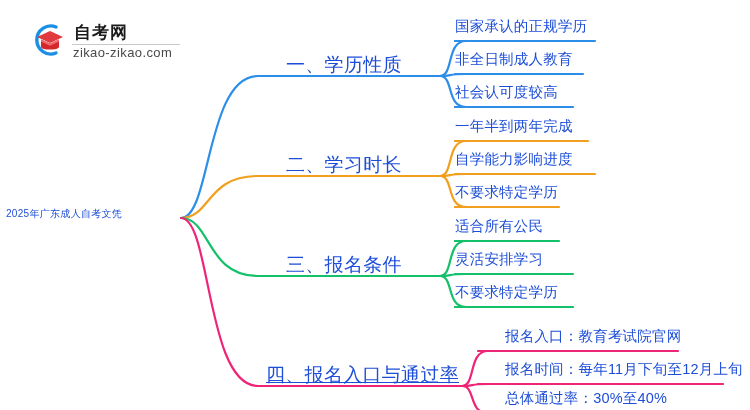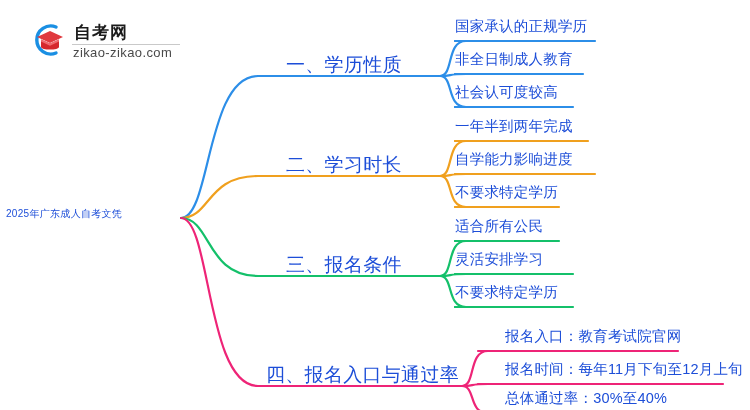--- a/index.html
+++ b/index.html
@@ -78,20 +78,20 @@
       <div class="node leaf-label" style="left: 455px; top: 42px;">非全日制成人教育</div>
       <div class="node leaf-label" style="left: 455px; top: 75px;">社会认可度较高</div>
       <div class="node branch-label" style="left: 286px; top: 144px;">二、学习时长</div>
       <div class="node leaf-label" style="left: 455px; top: 109px;">一年半到两年完成</div>
       <div class="node leaf-label" style="left: 455px; top: 142px;">自学能力影响进度</div>
       <div class="node leaf-label" style="left: 455px; top: 175px;">不要求特定学历</div>
       <div class="node branch-label" style="left: 286px; top: 244px;">三、报名条件</div>
       <div class="node leaf-label" style="left: 455px; top: 209px;">适合所有公民</div>
       <div class="node leaf-label" style="left: 455px; top: 242px;">灵活安排学习</div>
       <div class="node leaf-label" style="left: 455px; top: 275px;">不要求特定学历</div>
-      <div class="node branch-label" style="left: 266px; top: 354px;">四、报名入口与通过率</div>
+      <div class="node branch-label" style="left: 266px; top: 354px; text-decoration: underline;">四、报名入口与通过率</div>
       <div class="node leaf-label" style="left: 505px; top: 319px;">报名入口：教育考试院官网</div>
       <div class="node leaf-label" style="left: 505px; top: 352px;">报名时间：每年11月下旬至12月上旬</div>
       <div class="node leaf-label" style="left: 505px; top: 381px;">总体通过率：30%至40%</div>
       <div class="node root-label" style="left: 6px; top: 199px;">2025年广东成人自考文凭</div>
     </div>
 
 </div>
 
 </body></html>

